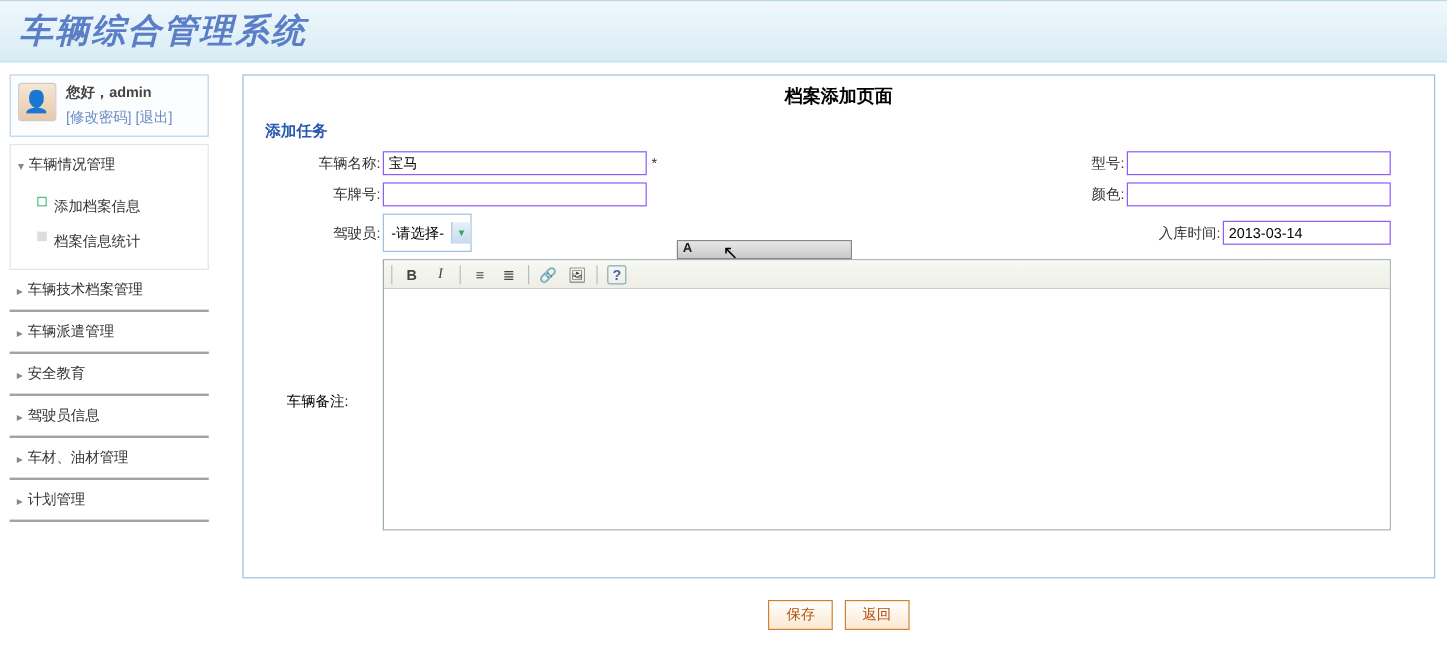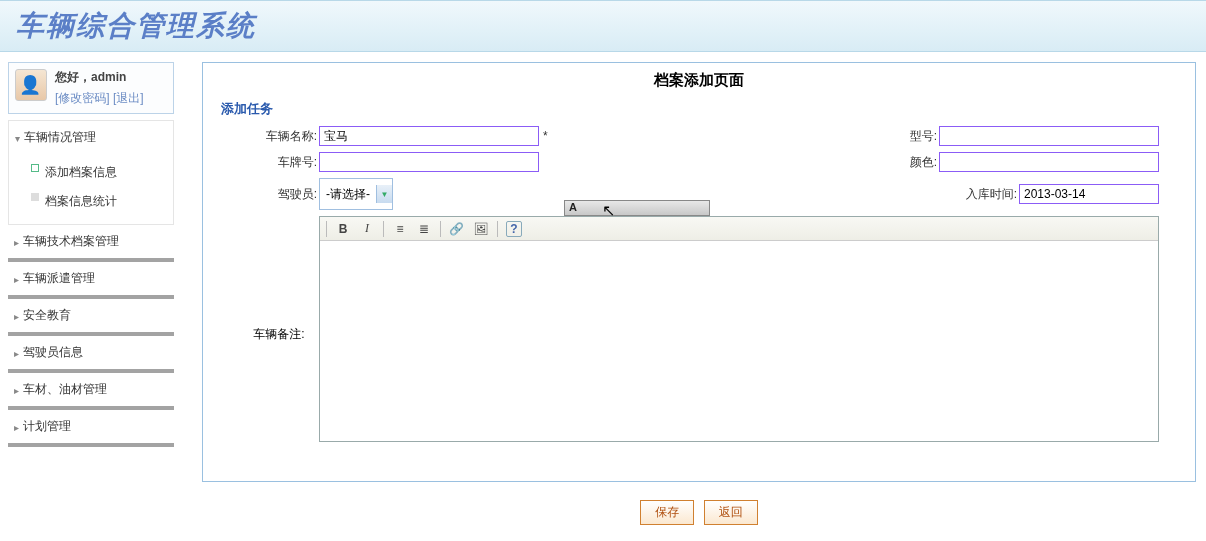--- a/index.html
+++ b/index.html
@@ -48,21 +48,21 @@
       border: 1px solid #ccc;
       border-radius: 3px;
       display: flex; align-items: center; justify-content: center;
       font-size: 18px;
     }
     .user-info { font-size: 12px; }
     .greeting { color: #444; font-weight: bold; margin-bottom: 4px;}
     .user-links { color: #6b8cc4; }
     .user-links span { cursor: pointer; }
     .nav-item {
-      border-bottom: 4px solid #a3a3a3;
+      border-bottom: 2px solid #a3a3a3;
       padding: 8px 6px;
       color: #333;
       cursor: pointer;
       display: flex;
       align-items: center;
       gap: 4px;
     }
     .nav-item.expanded {
       border: 1px solid #e5e5e5;
       border-bottom: none;
@@ -144,21 +144,21 @@
       border-left: 1px solid #a0bfe0;
       display: flex; align-items: center; justify-content: center;
       color: #3a6; font-size: 8px;
     }
     .remark-row {
       display: flex;
       padding: 0 18px;
       margin-top: 4px;
     }
     .remark-label {
-      width: 80px; text-align: center; padding-top: 110px;
+      width: 80px; text-align: left; padding-top: 110px;
     }
     .editor {
       flex: 1;
       border: 1px solid #9aa;
       margin-left: 0;
     }
     .editor-toolbar {
       height: 24px;
       background: linear-gradient(#f8f8f4,#eeeee6);
       border-bottom: 1px solid #ccc;

